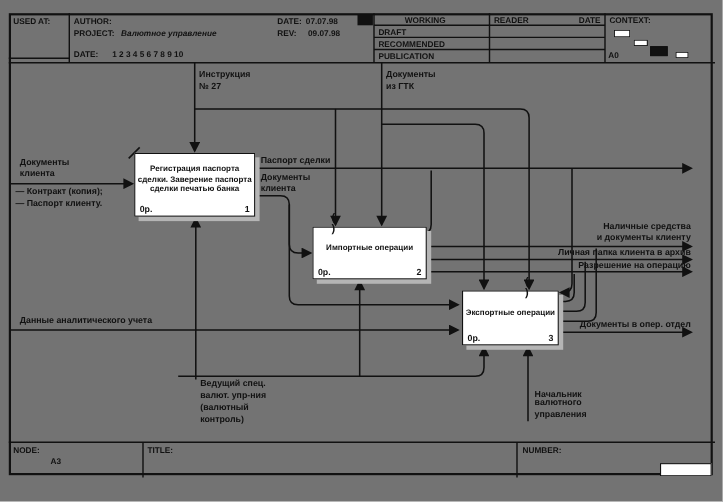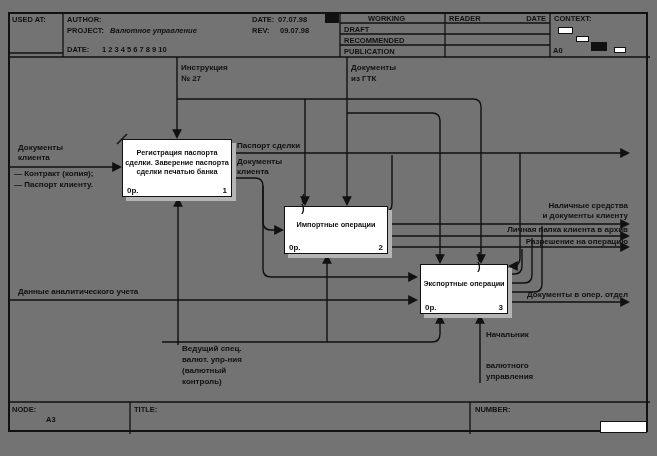--- a/index.html
+++ b/index.html
@@ -147,21 +147,21 @@
   <div class="lbl r" style="left:488px;top:237px;width:140px;">Разрешение на операцию</div>
   <div class="lbl r" style="left:488px;top:290px;width:140px;">Документы в опер. отдел</div>
 
   <div class="lbl" style="left:18px;top:287px;">Данные аналитического учета</div>
 
   <div class="lbl" style="left:182px;top:344px;">Ведущий спец.</div>
   <div class="lbl" style="left:182px;top:355px;">валют. упр-ния</div>
   <div class="lbl" style="left:182px;top:366px;">(валютный</div>
   <div class="lbl" style="left:182px;top:377px;">контроль)</div>
 
-  <div class="lbl" style="left:486px;top:330px;">Начальник</div>
+  <div class="lbl" style="left:486px;top:354px;">Начальник</div>
   <div class="lbl" style="left:486px;top:361px;">валютного</div>
   <div class="lbl" style="left:486px;top:372px;">управления</div>
 
   <div class="tunnel" style="left:296px;top:194px;">( )</div>
   <div class="tunnel" style="left:472px;top:252px;">( )</div>
 
   <div class="hlbl" style="left:12px;top:405px;">NODE:</div>
   <div class="hlbl" style="left:46px;top:415px;font-weight:600;">A3</div>
   <div class="hlbl" style="left:134px;top:405px;">TITLE:</div>
   <div class="hlbl" style="left:475px;top:405px;">NUMBER:</div>

